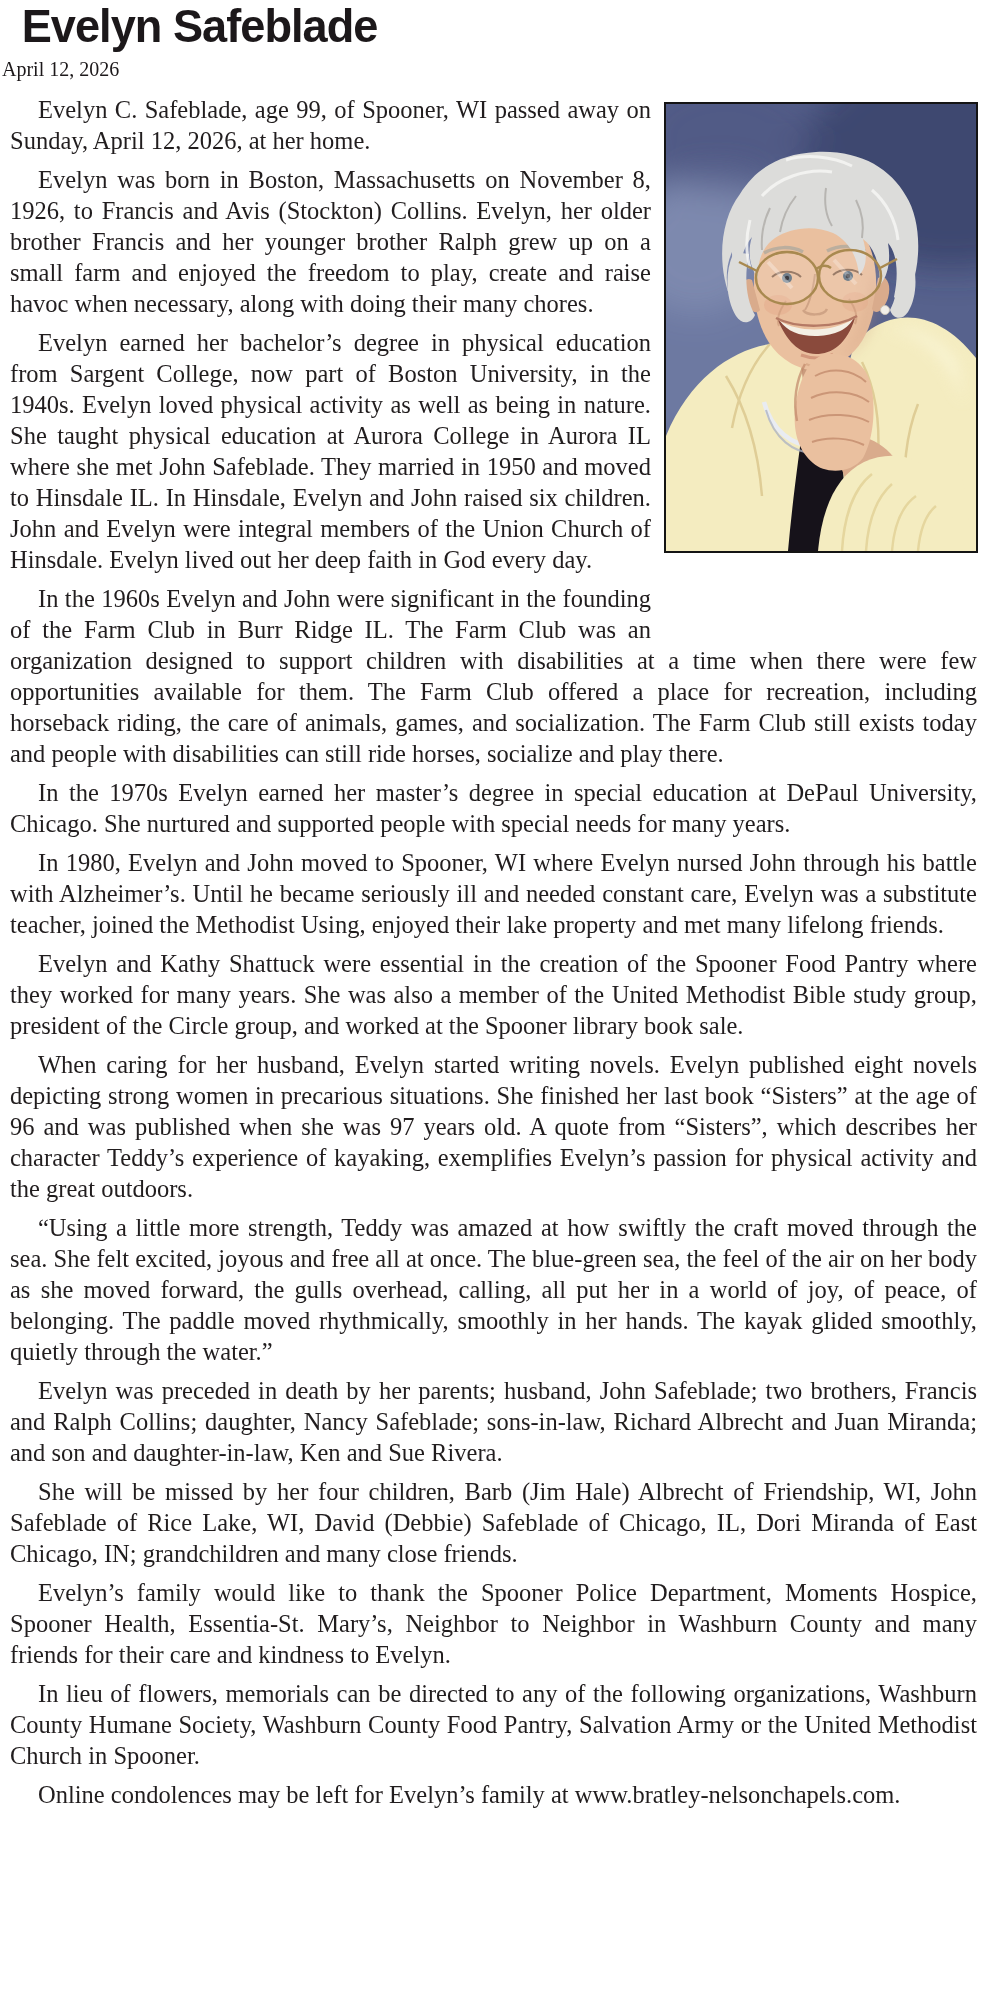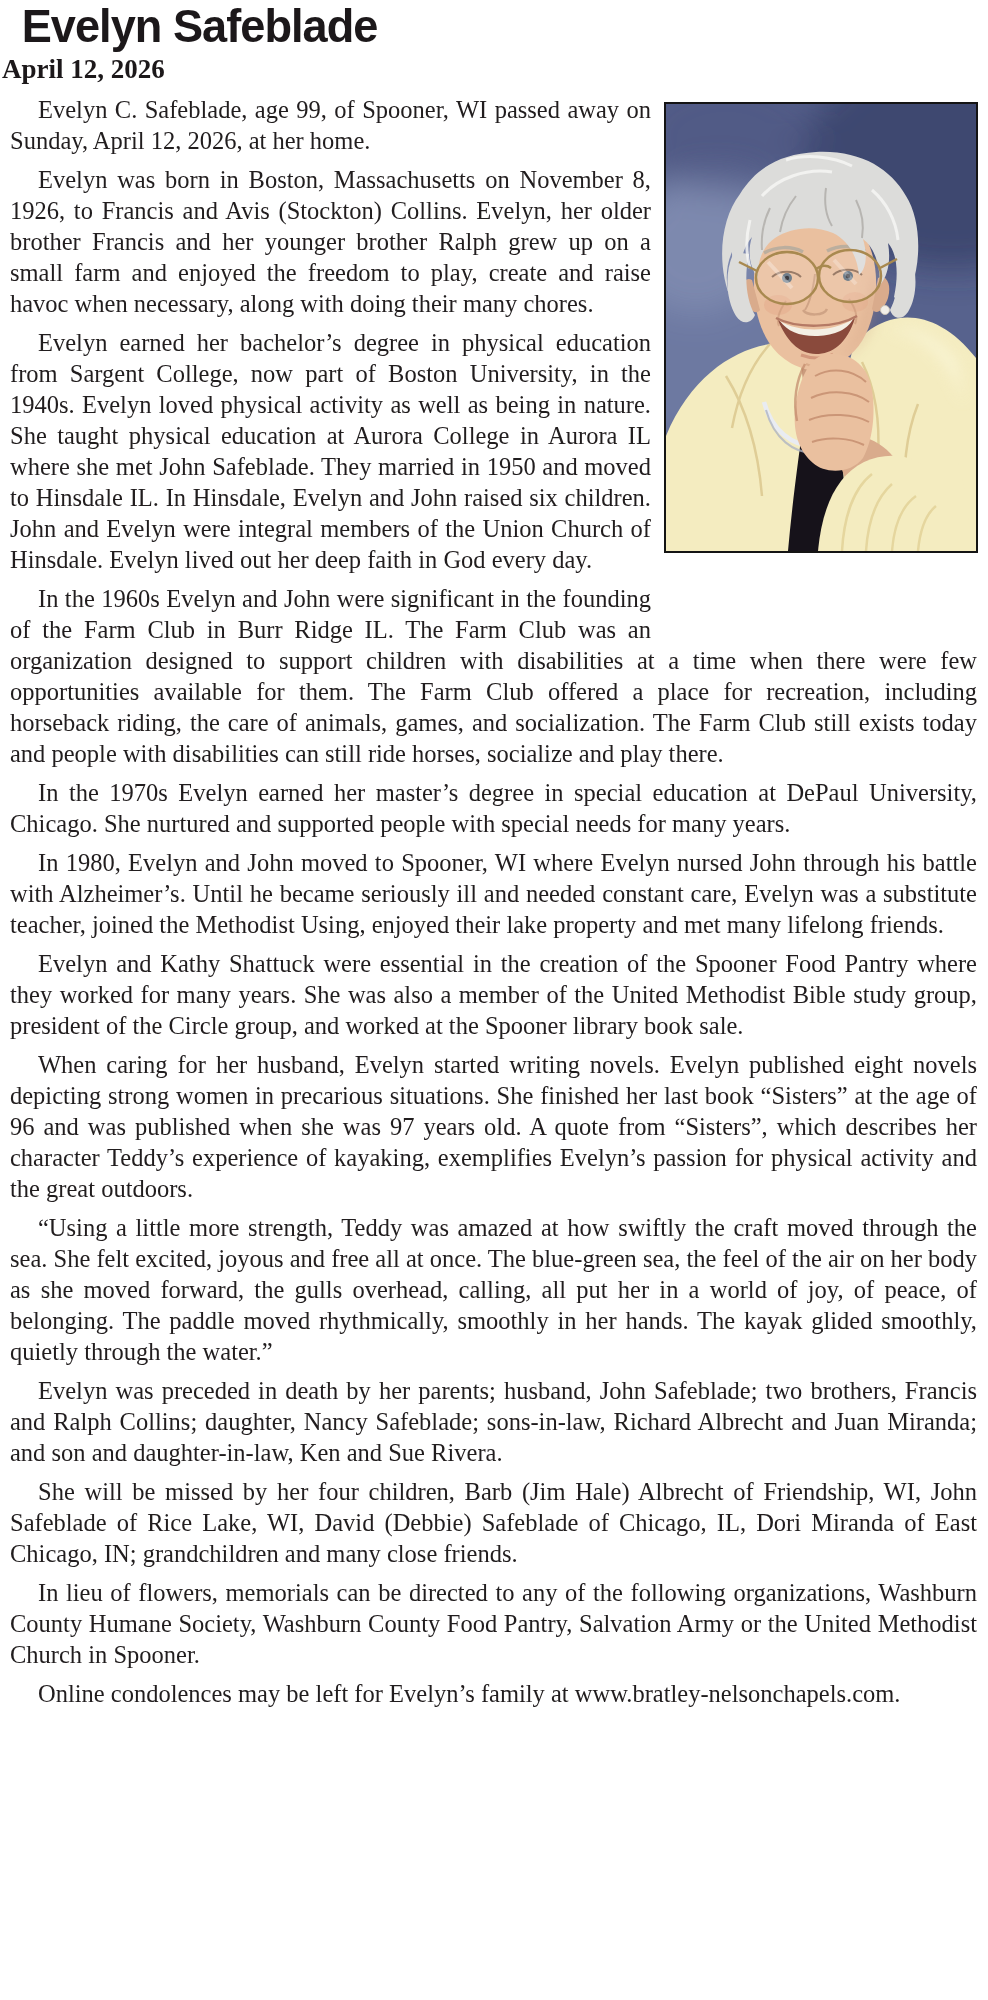--- a/index.html
+++ b/index.html
@@ -17,25 +17,24 @@
     font-weight:bold;
     font-size:47px;
     line-height:52px;
     margin:0;
     letter-spacing:-1px;
     transform:scaleX(.96);
     transform-origin:50% 50%;
     color:#1c181a;
   }
   .obit-date{
-    font-size:27px;
+    font-size:20px;
     line-height:34px;
     margin:0 0 0 0;
     color:#1c181a;
-    font-weight:bold;
   }
   .obit-body{
     font-size:24.5px;
     line-height:31px;
     text-align:justify;
     hyphens:auto;
     -webkit-hyphens:auto;
   }
   .obit-body p{margin:8px;text-indent:28px;}
   .photo-float{
@@ -216,17 +215,18 @@
     <p>Evelyn was born in Boston, Massachusetts on November 8, 1926, to Francis and Avis (Stockton) Collins. Evelyn, her older brother Francis and her younger brother Ralph grew up on a small farm and enjoyed the freedom to play, create and raise havoc when necessary, along with doing their many chores.</p>
     <p>Evelyn earned her bachelor’s degree in physical education from Sargent College, now part of Boston University, in the 1940s. Evelyn loved physical activity as well as being in nature. She taught physical education at Aurora College in Aurora IL where she met John Safeblade. They married in 1950 and moved to Hinsdale IL. In Hinsdale, Evelyn and John raised six children. John and Evelyn were integral members of the Union Church of Hinsdale. Evelyn lived out her deep faith in God every day.</p>
     <p>In the 1960s Evelyn and John were significant in the founding of the Farm Club in Burr Ridge IL.  The Farm Club was an organization designed to support children with disabilities at a time when there were few opportunities available for them. The Farm Club offered a place for recreation, including horseback riding, the care of animals, games, and socialization. The Farm Club still exists today and people with disabilities can still ride horses, socialize and play there.</p>
     <p>In the 1970s Evelyn earned her master’s degree in special education at DePaul University, Chicago. She nurtured and supported people with special needs for many years.</p>
     <p>In 1980, Evelyn and John moved to Spooner, WI where Evelyn nursed John through his battle with Alzheimer’s.  Until he became seriously ill and needed constant care, Evelyn was a substitute teacher, joined the Methodist Using, enjoyed their lake property and met many lifelong friends.</p>
     <p>Evelyn and Kathy Shattuck were essential in the creation of the Spooner Food Pantry where they worked for many years. She was also a member of the United Methodist Bible study group, president of the Circle group, and worked at the Spooner library book sale.</p>
     <p>When caring for her husband, Evelyn started writing novels. Evelyn published eight novels depicting strong women in precarious situations. She finished her last book “Sisters” at the age of 96 and was published when she was 97 years old. A quote from “Sisters”, which describes her character Teddy’s experience of kayaking, exemplifies Evelyn’s passion for physical activity and the great outdoors.</p>
     <p>“Using a little more strength, Teddy was amazed at how swiftly the craft moved through the sea. She felt excited, joyous and free all at once. The blue-green sea, the feel of the air on her body as she moved forward, the gulls overhead, calling, all put her in a world of joy, of peace, of belonging. The paddle moved rhythmically, smoothly in her hands. The kayak glided smoothly, quietly through the water.”</p>
     <p>Evelyn was preceded in death by her parents; husband, John Safeblade; two brothers, Francis and Ralph Collins; daughter, Nancy Safeblade; sons-in-law, Richard Albrecht and Juan Miranda; and son and daughter-in-law, Ken and Sue Rivera.</p>
     <p>She will be missed by her four children, Barb (Jim Hale) Albrecht of Friendship, WI, John Safeblade of Rice Lake, WI, David (Debbie) Safeblade of Chicago, IL, Dori Miranda of East Chicago, IN; grandchildren and many close friends.</p>
+    <p>Evelyn’s family would like to thank the Spooner Police Department, Moments Hospice, Spooner Health, Essentia-St. Mary’s, Neighbor to Neighbor in Washburn County and many friends for their care and kindness to Evelyn.</p>
     <p>In lieu of flowers, memorials can be directed to any of the following organizations, Washburn County Humane Society, Washburn County Food Pantry, Salvation Army or the United Methodist Church in Spooner.</p>
     <p>Online condolences may be left for Evelyn’s family at www.bratley-nelsonchapels.com.</p>
   </div>
 
 </div>
 
 </body></html>

